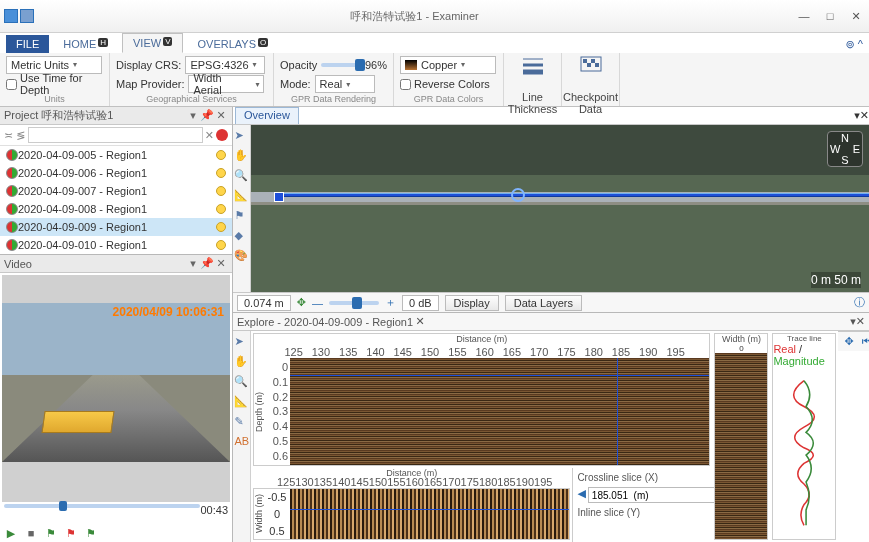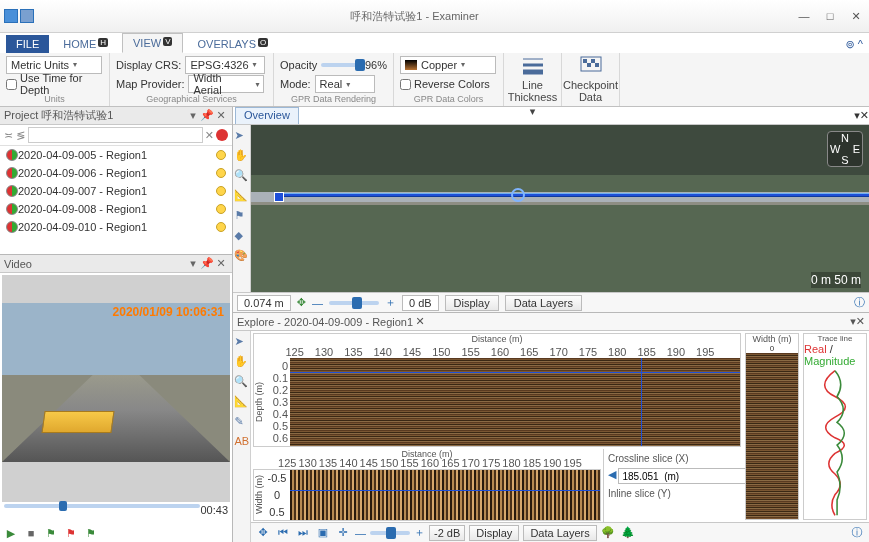--- a/index.html
+++ b/index.html
@@ -18,21 +18,21 @@
 .ribbon-tab .kt{display:inline-block;background:#333;color:#fff;font-size:8px;padding:0 2px;border-radius:2px;margin-left:2px;vertical-align:top}
 
 .ribbon{height:54px;background:#f5f5f5;border-bottom:1px solid #c0c0c0;display:flex}
 .rgroup{border-right:1px solid #d8d8d8;padding:2px 6px;display:flex;flex-direction:column;justify-content:space-between;position:relative}
 .rgroup-label{font-size:9px;color:#888;text-align:center}
 .rrow{display:flex;align-items:center;gap:4px;height:20px}
 .combo{height:18px;border:1px solid #bbb;background:#fff;display:flex;align-items:center;padding:0 4px;gap:4px}
 .combo .caret{color:#666;font-size:8px}
 .chk{display:flex;align-items:center;gap:3px}
 .chk input{width:11px;height:11px}
-.big-btn{display:flex;flex-direction:column;align-items:center;justify-content:center;width:54px;gap:2px;color:#444;text-align:center;line-height:1.1}
+.big-btn{display:flex;flex-direction:column;align-items:center;justify-content:center;width:54px;gap:14px;color:#444;text-align:center;line-height:1.1}
 .big-btn .ico{width:24px;height:22px}
 .slider{width:64px;height:4px;background:#bcd3ef;position:relative;border-radius:2px}
 .slider .th{position:absolute;top:-4px;width:10px;height:12px;background:#2b6cb0;border-radius:2px}
 
 
 .work{flex:1;display:flex;min-height:0}
 .leftcol{width:233px;display:flex;flex-direction:column;border-right:1px solid #b8b8b8}
 .panel-head{height:18px;background:#eaeaea;border-bottom:1px solid #c8c8c8;display:flex;align-items:center;padding:0 4px;font-size:10px;color:#555}
 .panel-head .sp{flex:1}
 .panel-head .pbtn{width:14px;text-align:center;color:#666;cursor:pointer}
@@ -77,21 +77,21 @@
 .ov-status{height:20px;border-top:1px solid #c8c8c8;display:flex;align-items:center;gap:6px;padding:0 4px;background:#f7f7f7}
 .ov-status .box{height:16px;border:1px solid #bbb;padding:0 6px;display:flex;align-items:center;background:#fff}
 .ov-status .btn{height:16px;border:1px solid #bbb;background:linear-gradient(#fdfdfd,#e8e8e8);padding:0 8px;display:flex;align-items:center}
 .ov-status .sp{flex:1}
 
 .explore{flex:1;display:flex;flex-direction:column;min-height:0}
 .ex-head{height:18px;display:flex;align-items:center;border-bottom:1px solid #c8c8c8;padding:0 4px;color:#555;background:#f7f7f7}
 .ex-head .close{width:14px;text-align:center}
 .ex-body{flex:1;display:flex;min-height:0}
 .ex-tools{width:18px;background:#f4f4f4;border-right:1px solid #d0d0d0;display:flex;flex-direction:column;align-items:center;gap:6px;padding:4px 0}
-.ex-main{flex:1;display:flex;flex-direction:column;min-width:0}
+.ex-main{flex:1;display:flex;min-width:0}
 .ex-top{flex:1;display:flex;min-height:0}
 .bscan-wrap{flex:1;display:flex;flex-direction:column;border:1px solid #ccc;margin:2px}
 .axis-top{height:14px;display:flex;justify-content:space-around;font-size:8px;color:#555;align-items:end;padding:0 20px 0 26px}
 .axis-title-top{text-align:center;font-size:9px;color:#555}
 .bscan-row{flex:1;display:flex}
 .axis-left{width:26px;display:flex;flex-direction:column;justify-content:space-around;align-items:end;font-size:8px;color:#555;padding:2px}
 .axis-title-left{writing-mode:vertical-rl;transform:rotate(180deg);font-size:9px;color:#555;width:10px;text-align:center}
 .bscan{flex:1;background:repeating-linear-gradient(#5a3a20 0 1px,#7a5632 1px 2px,#3a2814 2px 3px,#8a6a44 3px 4px);position:relative}
 .bscan .vline{position:absolute;top:0;bottom:0;width:1px;background:#1e4fd8;left:78%}
 .bscan .hline{position:absolute;left:0;right:0;height:1px;background:#1e4fd8;top:16%}
@@ -268,20 +268,26 @@
             <span>2020-04-09-007 - Region1</span>
             <span class="sp"></span>
             <span class="bulb"></span>
           </div>
           <div class="proj-item">
             <span class="dot"></span>
             <span>2020-04-09-008 - Region1</span>
             <span class="sp"></span>
             <span class="bulb"></span>
           </div>
+          <div class="proj-item sel">
+            <span class="dot"></span>
+            <span>2020-04-09-009 - Region1</span>
+            <span class="sp"></span>
+            <span class="bulb"></span>
+          </div>
           <div class="proj-item">
             <span class="dot"></span>
             <span>2020-04-09-010 - Region1</span>
             <span class="sp"></span>
             <span class="bulb"></span>
           </div>
         </div>
     </div>
 
     <div class="video">
@@ -290,21 +296,21 @@
           <span class="sp"></span>
           <span class="pbtn">▾</span>
           <span class="pbtn">📌</span>
           <span class="pbtn">✕</span>
         </div>
       <div class="vid-area">
         <div class="vid-img">
           <div class="vid-road"></div>
           <div class="vid-sign"></div>
         </div>
-        <div class="vid-ts">2020/01/09 10:06:31</div>
+        <div class="vid-ts">2020/04/09 10:06:31</div>
       </div>
       <div class="vid-ctrl">
         <div class="vid-slider">
             <div class="th"></div>
           </div>
         <span>00:43</span>
       </div>
       <div class="vid-btns">
         <span class="vb" style="color:#3a8a3a">▶</span>
         <span class="vb" style="color:#666">■</span>

